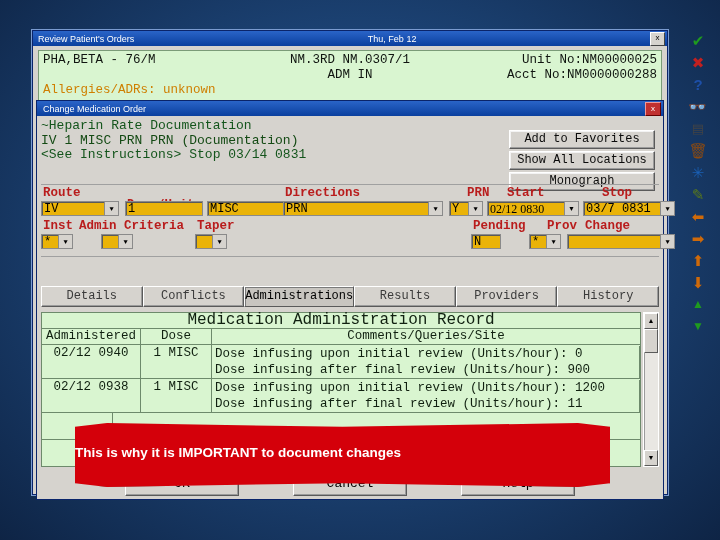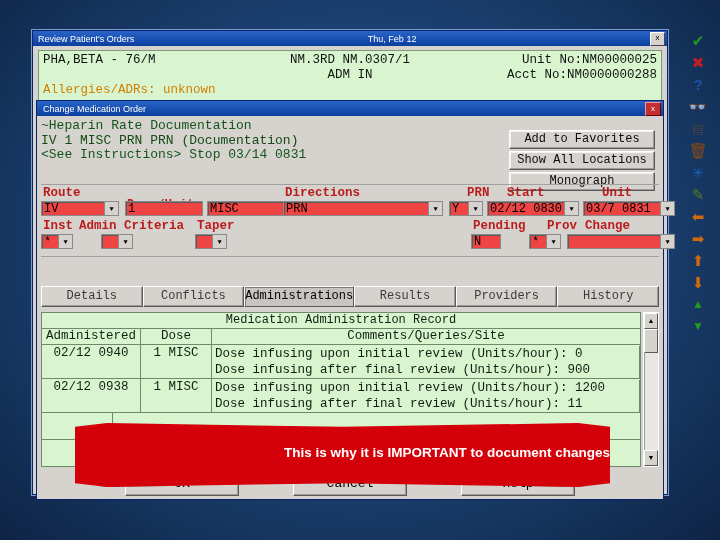--- a/index.html
+++ b/index.html
@@ -76,21 +76,21 @@
     border-bottom-color:#5a5a5a;box-shadow:inset -1px -1px 0 #9b9b9b, inset 1px 1px 0 #f3f3f3;
     font-family:"Liberation Mono",monospace;font-size:12px;color:#0b0b0b;
     text-align:center;height:17px;line-height:16px;margin-bottom:2px;cursor:default;
   }
 
   
   .fieldhdr{
     position:absolute;font-family:"Liberation Mono",monospace;font-size:12.5px;color:#b91c1c;font-weight:bold;
   }
   .ctl{
-    position:absolute;background:#ef4444;border:1px solid #8a8a8a;
+    position:absolute;background:#eab308;border:1px solid #8a8a8a;
     box-shadow:inset 1px 1px 0 #5a5a5a;
     font-family:"Liberation Mono",monospace;font-size:12px;color:#000;
     height:15px;line-height:14px;box-sizing:border-box;padding-left:2px;
   }
   .combo{display:flex;align-items:stretch;}
   .combo .txt{flex:1;overflow:hidden;white-space:nowrap;}
   .combo .arw{
     width:13px;background:#d6d3ce;border-left:1px solid #8a8a8a;
     display:flex;align-items:center;justify-content:center;
     font-size:7px;color:#000;
@@ -107,21 +107,21 @@
     line-height:18px;color:#3a3a3a;
   }
   .tab.sel{background:#c8c5c0;box-shadow:inset 1px 1px 0 #7a7a7a;color:#000;}
 
   
   .mar{
     position:absolute;left:32px;top:196px;width:568px;bottom:38px;
     background:#d9f5d0;border:1px solid #6d8a6b;
   }
   .mar-title{
-    text-align:center;font-family:"Liberation Mono",monospace;font-size:12px;
+    text-align:center;font-family:"Liberation Mono",monospace;font-size:16px;
     color:#102010;line-height:15px;border-bottom:1px solid #6d8a6b;
   }
   .mar-head{display:flex;border-bottom:1px solid #6d8a6b;}
   .mar-head div{
     font-family:"Liberation Mono",monospace;font-size:12.5px;text-align:center;
     line-height:15px;color:#102010;border-right:1px solid #6d8a6b;
   }
   .col-a{width:98px;}
   .col-b{width:70px;}
   .col-c{flex:1;border-right:none !important;}
@@ -159,21 +159,21 @@
     align-items:center;justify-content:center;font-size:15px;line-height:1;}
 
   
   .banner{
     position:absolute;left:75px;top:423px;width:535px;height:64px;
     background:#d4000a;
     clip-path:polygon(0% 6%, 6% 0%, 50% 6%, 94% 0%, 100% 6%, 100% 94%, 94% 100%, 50% 94%, 6% 100%, 0% 94%);
     box-shadow:3px 4px 6px rgba(0,0,0,0.45);
   }
   .banner-txt{
-    position:absolute;left:0;right:0;top:22px;text-align:right;color:#fff;
+    position:absolute;left:0;right:0;top:22px;text-align:left;color:#fff;
     font-family:"Liberation Sans",sans-serif;font-size:13.5px;font-weight:bold;
   }
 </style>
 </head>
 <body>
 
 <div class="screen">
 
   <div class="toolbar">
     <div class="tool" style="color:#1f9b1f">✔</div>
@@ -235,40 +235,40 @@
         <div class="btn3d">Show All Locations</div>
         <div class="btn3d">Monograph</div>
       </div>
 
       <div class="sep" style="left:4px;right:4px;top:68px;"></div>
       <div class="fieldhdr" style="left:6px;top:70px;">Route</div>
       <div class="fieldhdr" style="left:90px;top:70px;margin-top:12px;">Dose/Units</div>
       <div class="fieldhdr" style="left:248px;top:70px;">Directions</div>
       <div class="fieldhdr" style="left:430px;top:70px;">PRN</div>
       <div class="fieldhdr" style="left:470px;top:70px;">Start</div>
-      <div class="fieldhdr" style="left:565px;top:70px;">Unit</div>
+      <div class="fieldhdr" style="left:565px;top:70px;">Stop</div>
 
       <div class="ctl combo" style="left:4px;top:85px;width:78px;">
         <span class="txt">IV</span>
         <span class="arw">▼</span>
       </div>
       <div class="ctl" style="left:88px;top:85px;width:78px;">1</div>
       <div class="ctl combo" style="left:170px;top:85px;width:118px;">
         <span class="txt">MISC</span>
         <span class="arw">▼</span>
       </div>
       <div class="ctl combo" style="left:246px;top:85px;width:160px;">
         <span class="txt">PRN</span>
         <span class="arw">▼</span>
       </div>
       <div class="ctl combo" style="left:412px;top:85px;width:34px;">
         <span class="txt">Y</span>
         <span class="arw">▼</span>
       </div>
-      <div class="ctl combo" style="left:450px;top:85px;width:92px;">
+      <div class="ctl combo" style="left:450px;top:85px;width:92px;font-family:Liberation Serif, serif;">
         <span class="txt">02/12 0830</span>
         <span class="arw">▼</span>
       </div>
       <div class="ctl combo" style="left:546px;top:85px;width:92px;">
         <span class="txt">03/7 0831</span>
         <span class="arw">▼</span>
       </div>
 
       <div class="fieldhdr" style="left:6px;top:103px;">Inst</div>
       <div class="fieldhdr" style="left:42px;top:103px;">Admin Criteria</div>

